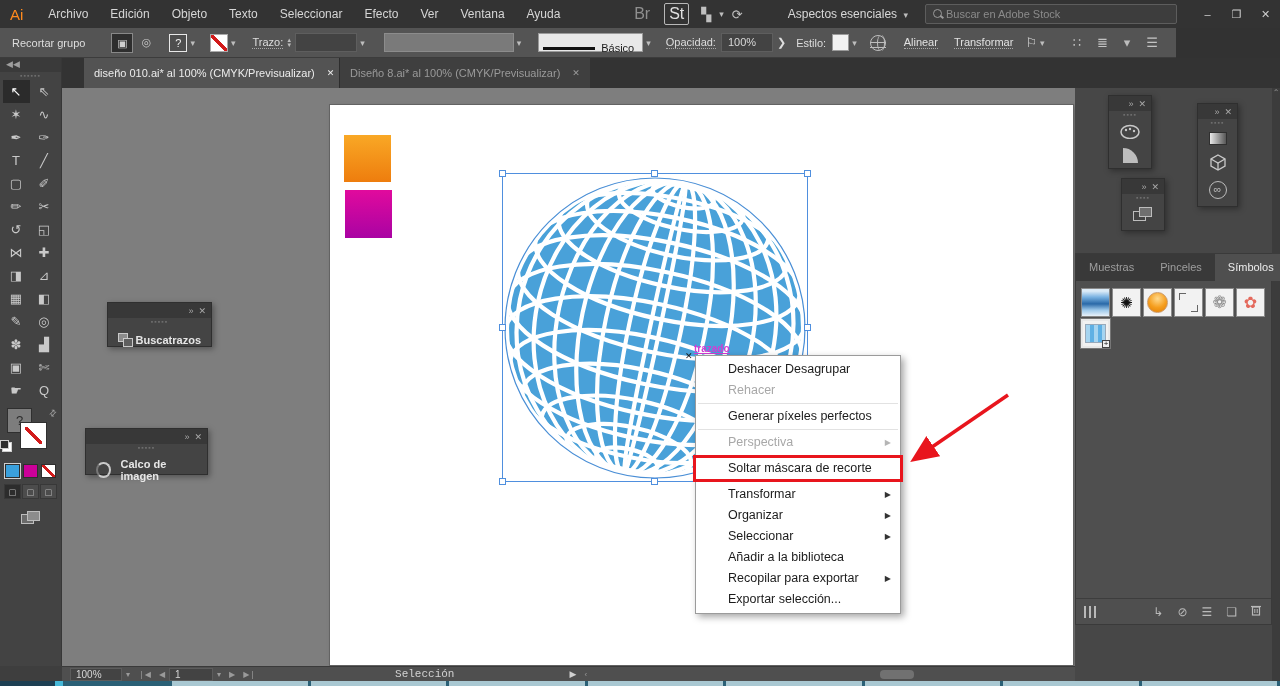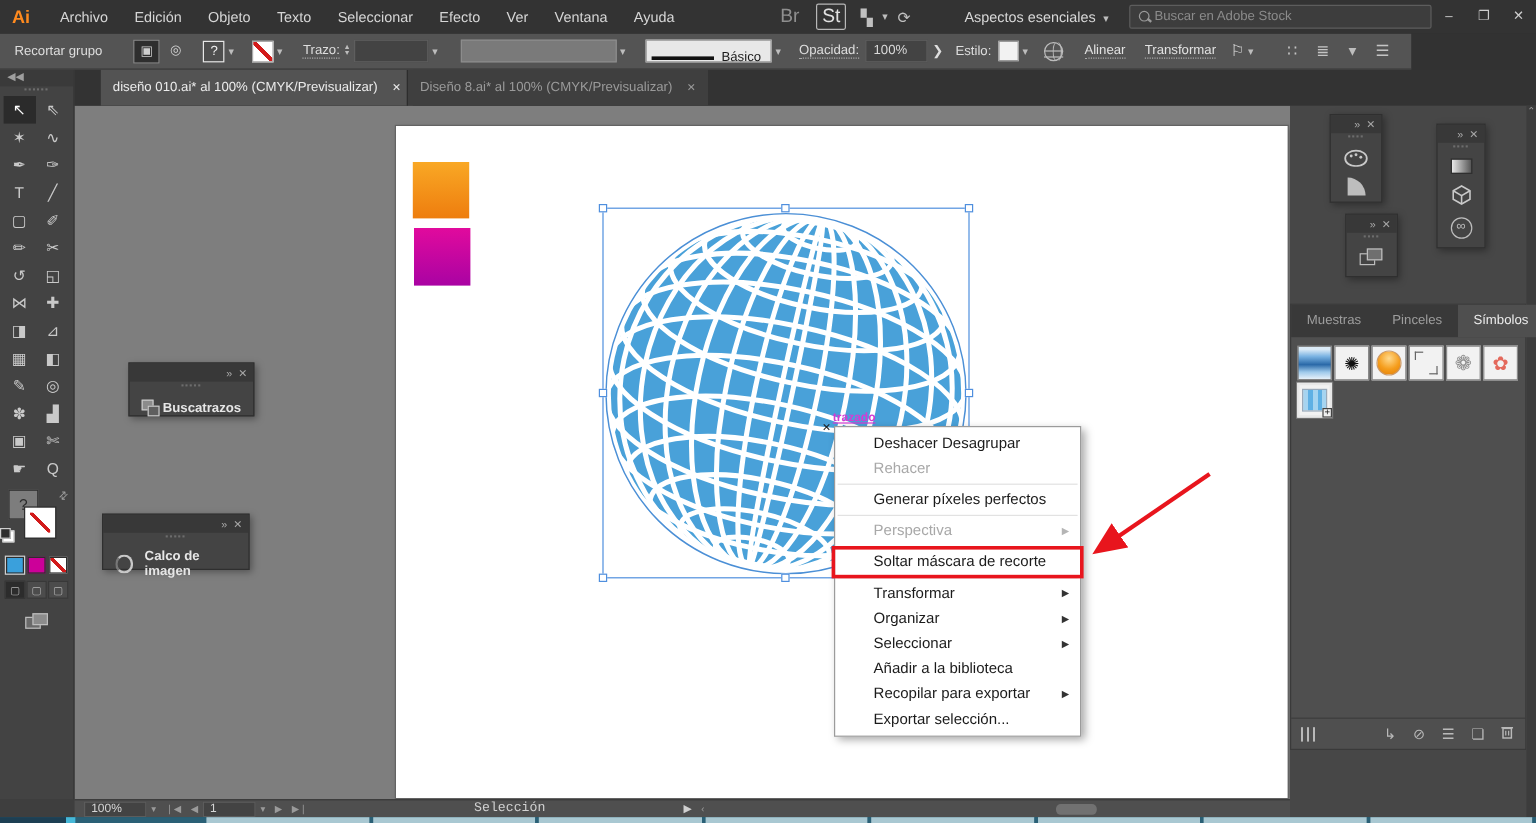--- a/index.html
+++ b/index.html
@@ -2,30 +2,30 @@
 <html><head>
 <meta charset="utf-8">
 <style>
   * { margin:0; padding:0; box-sizing:border-box; }
   html,body { width:1280px; height:686px; overflow:hidden; }
   body { font-family:"Liberation Sans", sans-serif; background:#323232; }
   #app { position:relative; width:1280px; height:686px; }
 
   
   .menubar { position:absolute; left:0; top:0; width:1280px; height:28px; background:#333333; display:flex; align-items:center; z-index:40; }
-  .ai-logo { color:#ff8a1e; font-weight:bold; font-size:15px; margin:0 14px 0 10px; }
+  .ai-logo { color:#ff8a1e; font-weight:normal; font-size:15px; margin:0 14px 0 10px; }
   .menus { display:flex; }
   .menu-item { color:#d6d6d6; font-size:12px; padding:0 11px; line-height:28px; cursor:default; }
   .mb-right { margin-left:auto; display:flex; align-items:center; }
   .mb-btn { color:#8f8f8f; font-size:16px; margin:0 7px; }
   .mb-btn.boxed { color:#e0e0e0; border:1px solid #b8b8b8; padding:1px 4px; border-radius:2px; }
   .mb-glyph { color:#c0c0c0; font-size:13px; margin:0 5px; }
   .chev { color:#bdbdbd; font-size:9px; margin:0 3px; }
   .workspace { color:#d8d8d8; font-size:12px; margin:0 14px 0 40px; white-space:nowrap; }
-  .searchbox { width:252px; height:20px; background:#3d3d3d; border:1px solid #5d5d5d; border-radius:2px; display:flex; align-items:center; }
+  .searchbox { width:252px; height:20px; background:#3d3d3d; border:1px solid #5d5d5d; border-radius:2px; display:flex; align-items:center; margin-right:16px; }
   .searchbox .mag { position:relative; width:14px; height:12px; margin-left:6px; }
   .searchbox .mag::before { content:""; position:absolute; left:1px; top:1px; width:7px; height:7px; border:1.5px solid #9a9a9a; border-radius:50%; }
   .searchbox .mag::after { content:""; position:absolute; left:8px; top:8px; width:4px; height:1.5px; background:#9a9a9a; transform:rotate(40deg); }
   .searchbox input { flex:1; background:transparent; border:none; outline:none; color:#cccccc; font-size:11px; }
   .searchbox input::placeholder { color:#8b8b8b; }
   .wc { width:29px; text-align:center; color:#cfcfcf; font-size:11px; line-height:28px; }
 
   
   .optionsbar { position:absolute; left:0; top:28px; width:1176px; height:30px; background:#545454; border-bottom:1px solid #3c3c3c; display:flex; align-items:center; z-index:39; }
   .ob-label { color:#dedede; font-size:11px; }

